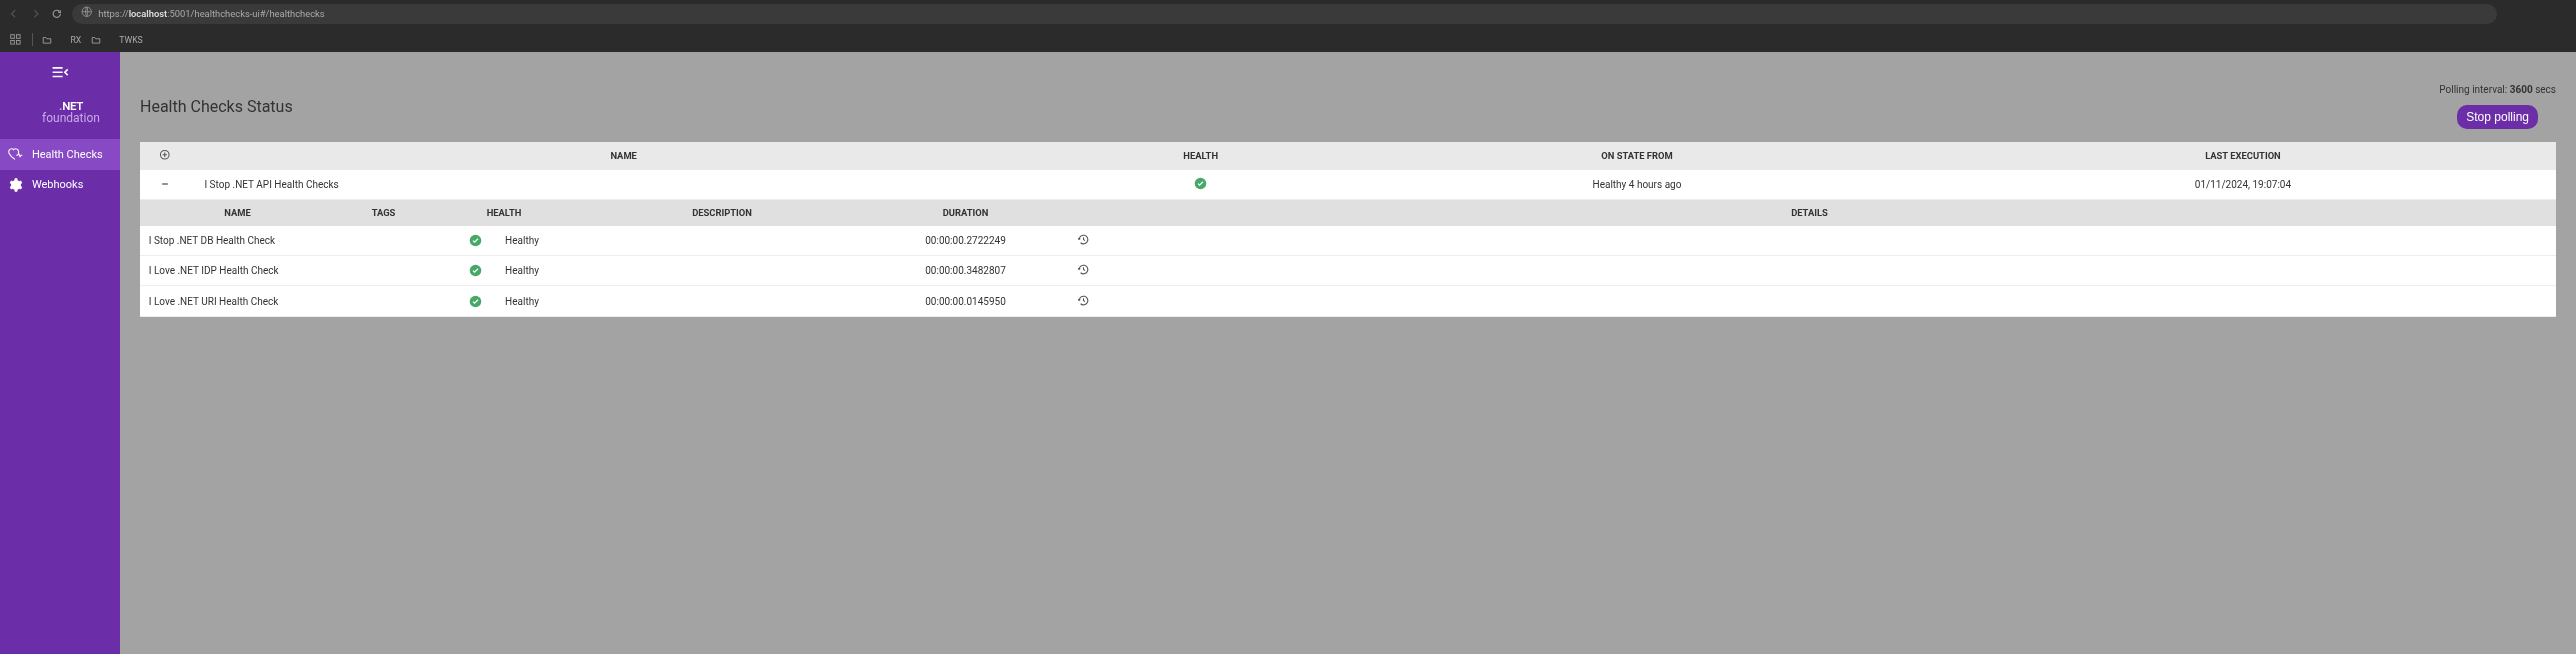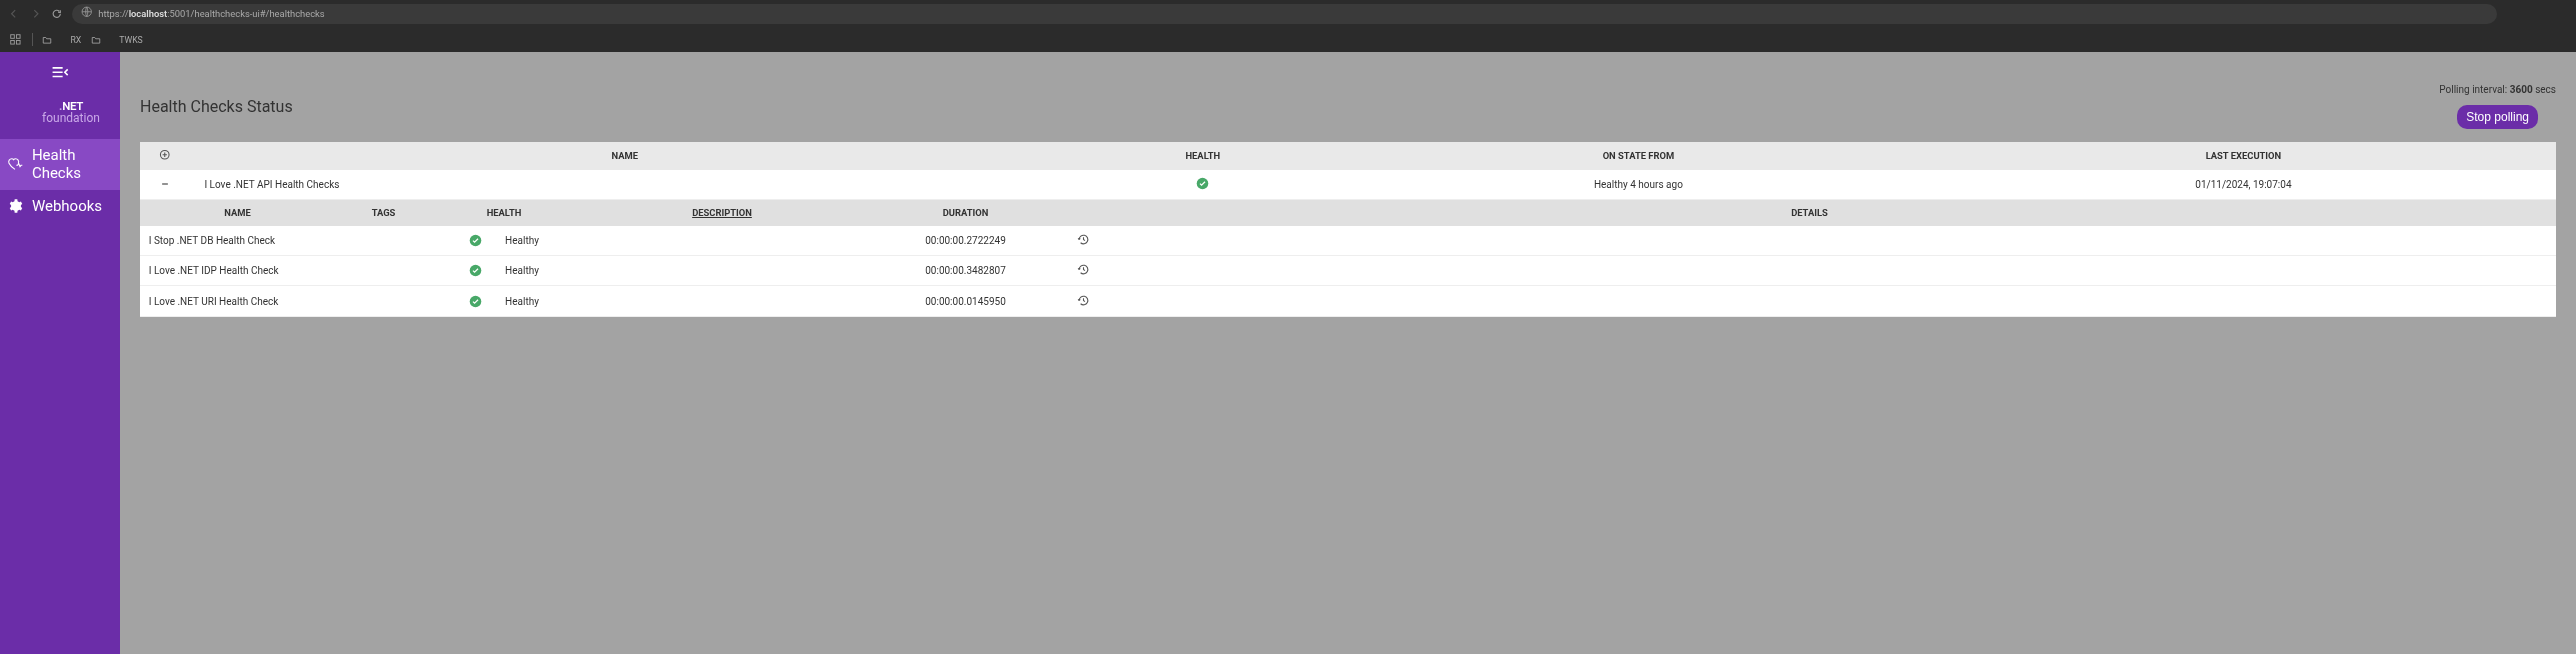--- a/index.html
+++ b/index.html
@@ -20,21 +20,21 @@
     
     
     .app { display: flex; height: calc(100vh - 52px); min-height: 236px; }
     .sidebar { width: 120px; background: #6b2da8; display: flex; flex-direction: column; }
     .sidebar-toggle { height: 40px; display: flex; align-items: center; justify-content: center; cursor: pointer; }
     .logo-area { height: 40px; display: flex; flex-direction: column; align-items: center; justify-content: center; color: #fff; padding-left: 22px; }
     .logo-text { font-size: 11.5px; font-weight: 600; letter-spacing: -0.4px; }
     .logo-sub { font-size: 12px; color: #c9a8e8; margin-top: -1.4px; }
     .logo-dot { color: #c9a8e8; font-size: 11.5px; font-weight: 700; }
     .nav-list { margin-top: 7.2px; }
-    .nav-item { display: flex; align-items: center; gap: 8.7px; padding: 7.2px 7.2px; color: #fff; font-size: 15px; cursor: pointer; }
+    .nav-item { display: flex; align-items: center; gap: 8.7px; padding: 7.2px 7.2px; color: #fff; font-size: 11px; cursor: pointer; }
     .nav-item.active { background: #8849c4; }
     .nav-item-icon { width: 16px; height: 16px; display: flex; align-items: center; justify-content: center; }
     
     
     .main { flex: 1; background: #a3a3a3; padding: 32px 20px; overflow: auto; }
     .page-header { display: flex; align-items: center; justify-content: space-between; margin-bottom: 13px; }
     .page-title { font-size: 16px; font-weight: 400; color: #333; }
     .header-right { display: flex; align-items: center; gap: 10px; flex-direction: column; }
     .polling-text { font-size: 10px; color: #333; }
     .polling-text .bold { font-weight: 700; }
@@ -52,21 +52,21 @@
     .detail-table { width: 100%; border-collapse: collapse; background: #fff; }
     .detail-table thead th { background: #e0e0e0; padding: 7.2px 8.7px; font-size: 9.4px; font-weight: 700; color: #333; text-align: center; text-transform: uppercase; }
     .detail-table tbody td { padding: 7.2px 8.7px; font-size: 10px; color: #333; text-align: center; border-bottom: 0.7px solid #eee; }
     .detail-table tbody td.name-cell { text-align: left; }
     .health-cell { display: flex; align-items: center; justify-content: center; gap: 23px; }
     .detail-icon { cursor: pointer; display: inline-flex; }
     
     .col-name2 { width: 195px; }
     .col-tags { width: 97px; }
     .col-health2 { width: 144px; }
-    .col-desc { width: 292px; text-decoration: underline; }
+    .col-desc { width: 292px; }
     .col-dur { width: 195px; }
     .col-details { width: auto; }
   </style>
 </head>
 <body>
 
 <div class="browser-chrome">
   <div class="nav-row">
     <div class="nav-icon disabled">
       <svg width="11.5" height="11.5" viewBox="0 0 16 16" fill="none" stroke="currentColor" stroke-width="1.6">
@@ -185,21 +185,21 @@
       </thead>
       <tbody>
         <tr>
           <td>
             <span class="expand-btn">
               <svg width="10" height="10" viewBox="0 0 14 14" fill="none" stroke="#555" stroke-width="1.8">
                   <path d="M3 7h8"></path>
                 </svg>
             </span>
           </td>
-          <td class="name-cell">I Love .NET API Health Checks</td>
+          <td class="name-cell">I Stop .NET API Health Checks</td>
           <td>
             <span class="health-badge">
               <svg width="13" height="13" viewBox="0 0 18 18">
                   <circle cx="9" cy="9" r="8" fill="#48a868"></circle>
                   <path d="M5.5 9.2l2.2 2.2 4.8-4.8" stroke="#fff" stroke-width="1.7" fill="none"></path>
                 </svg>
             </span>
           </td>
           <td>Healthy 4 hours ago</td>
           <td>01/11/2024, 19:07:04</td>

